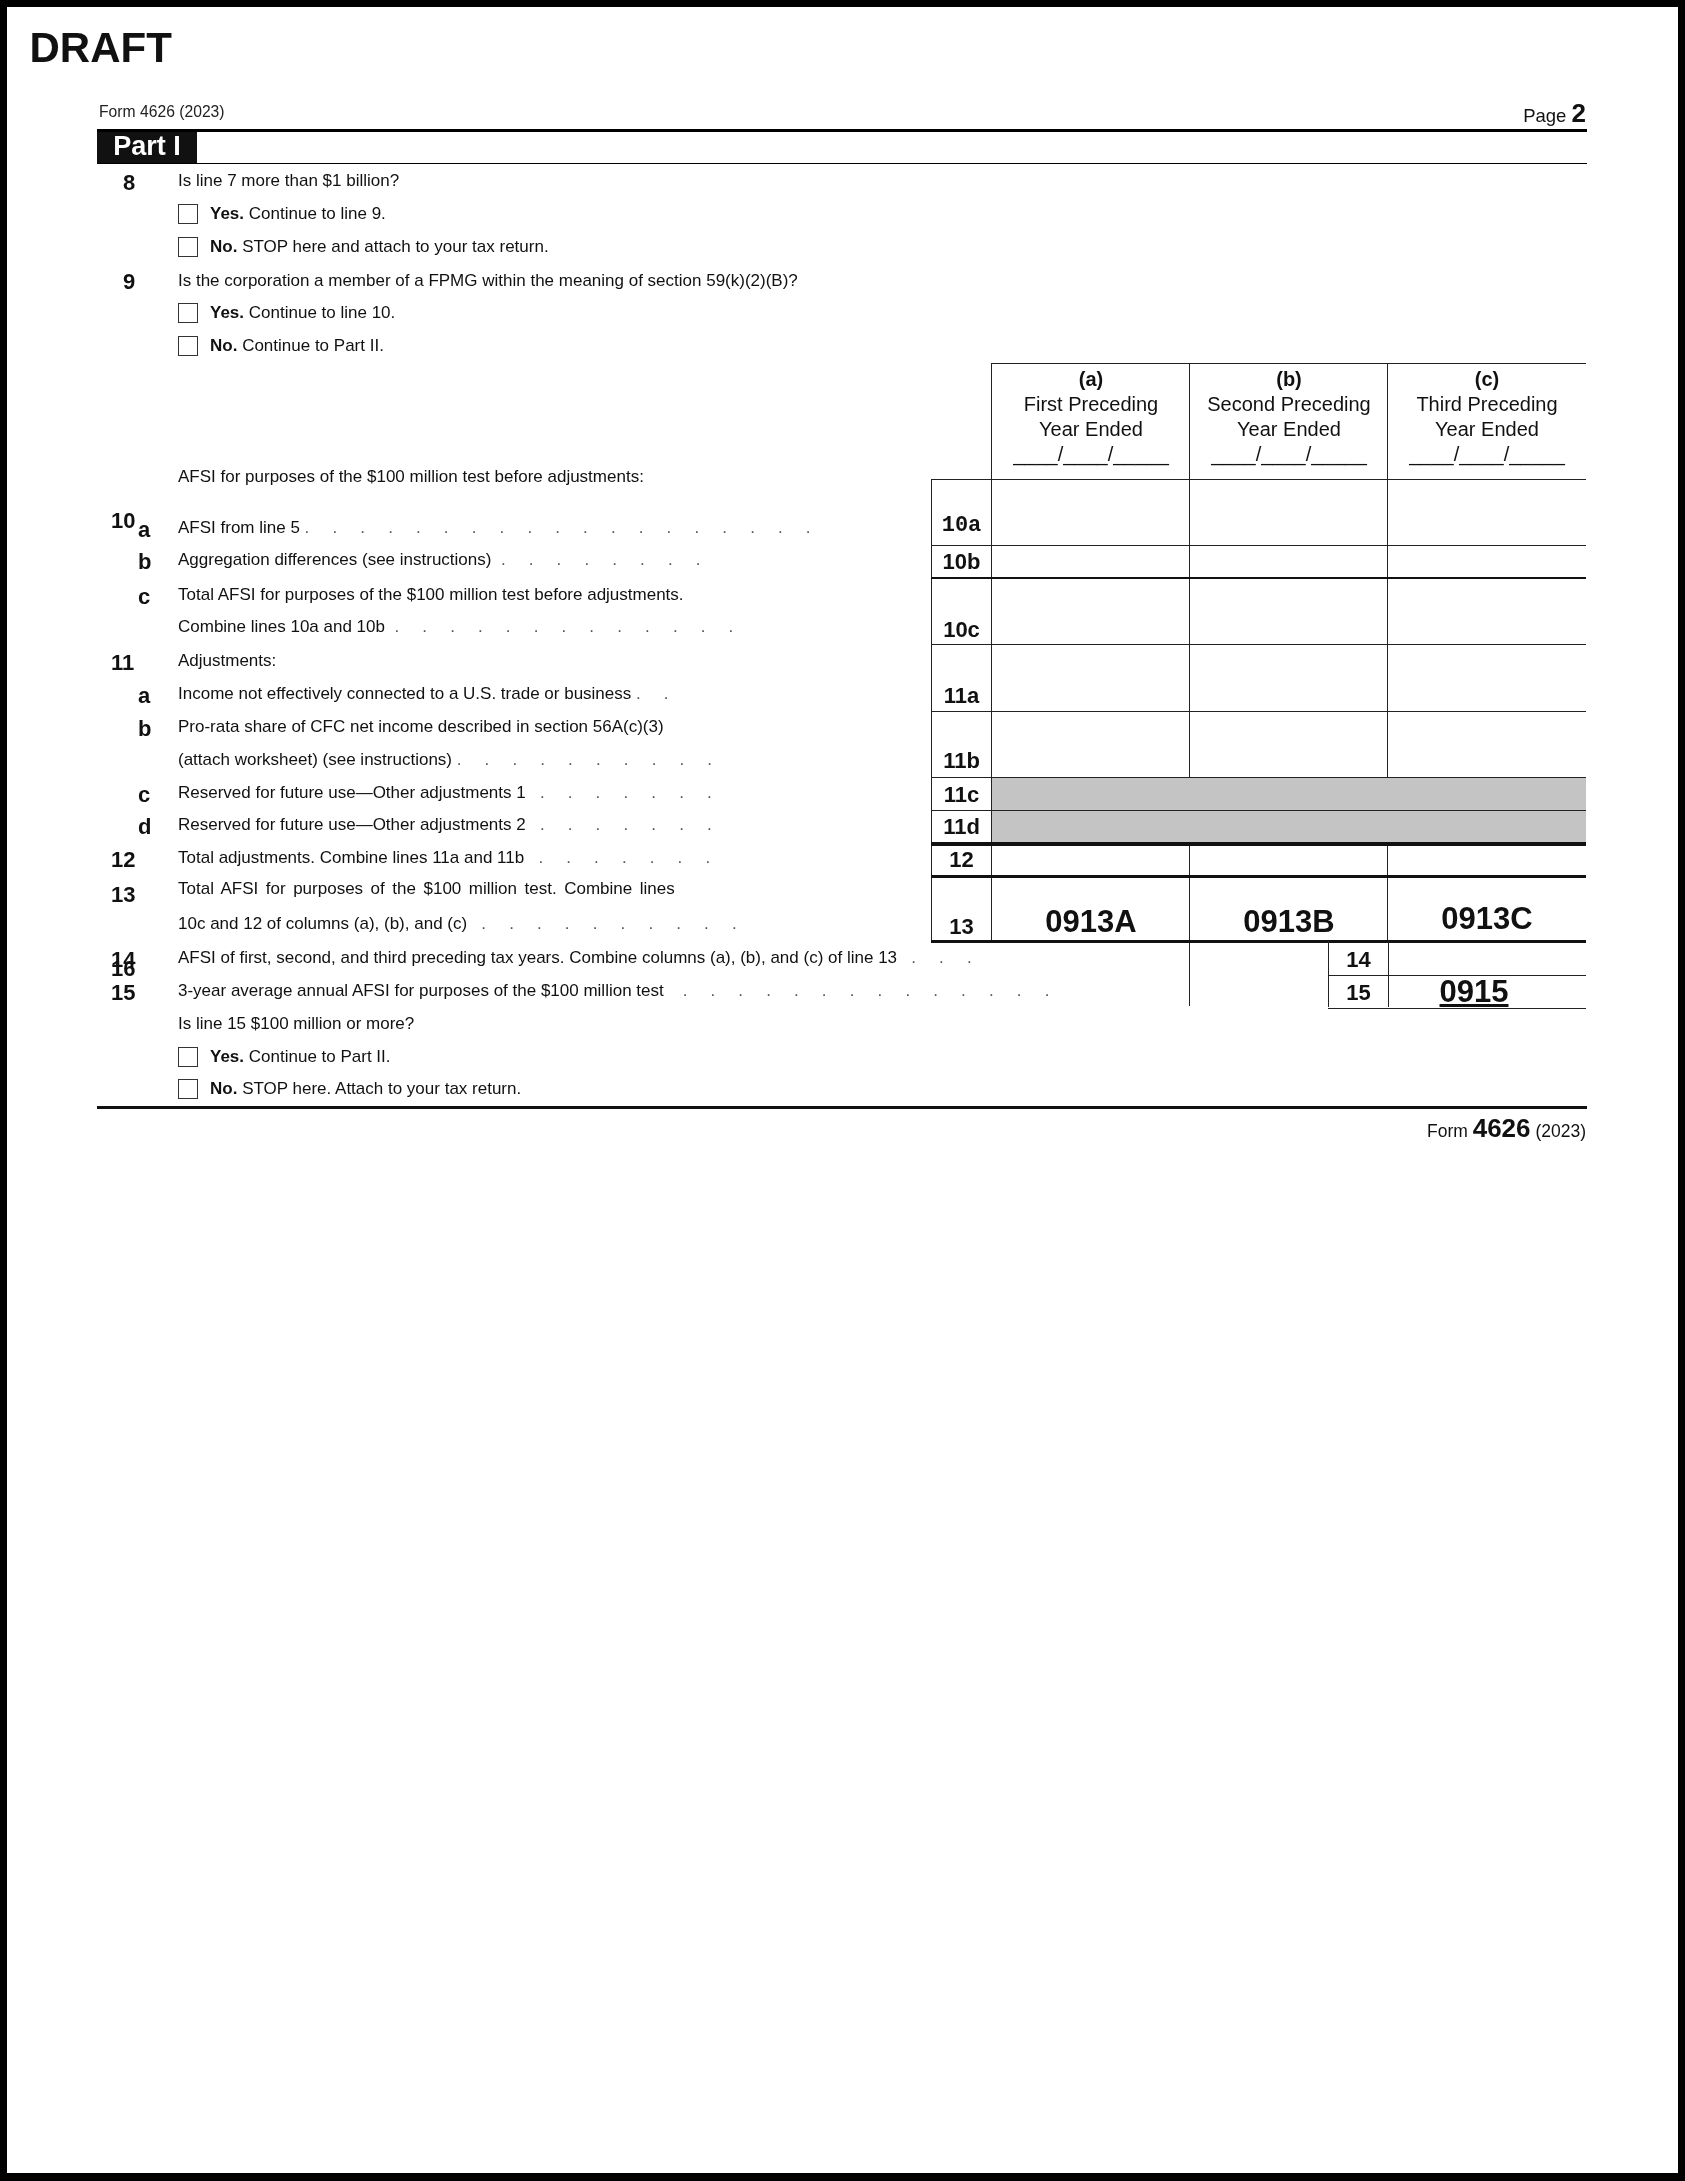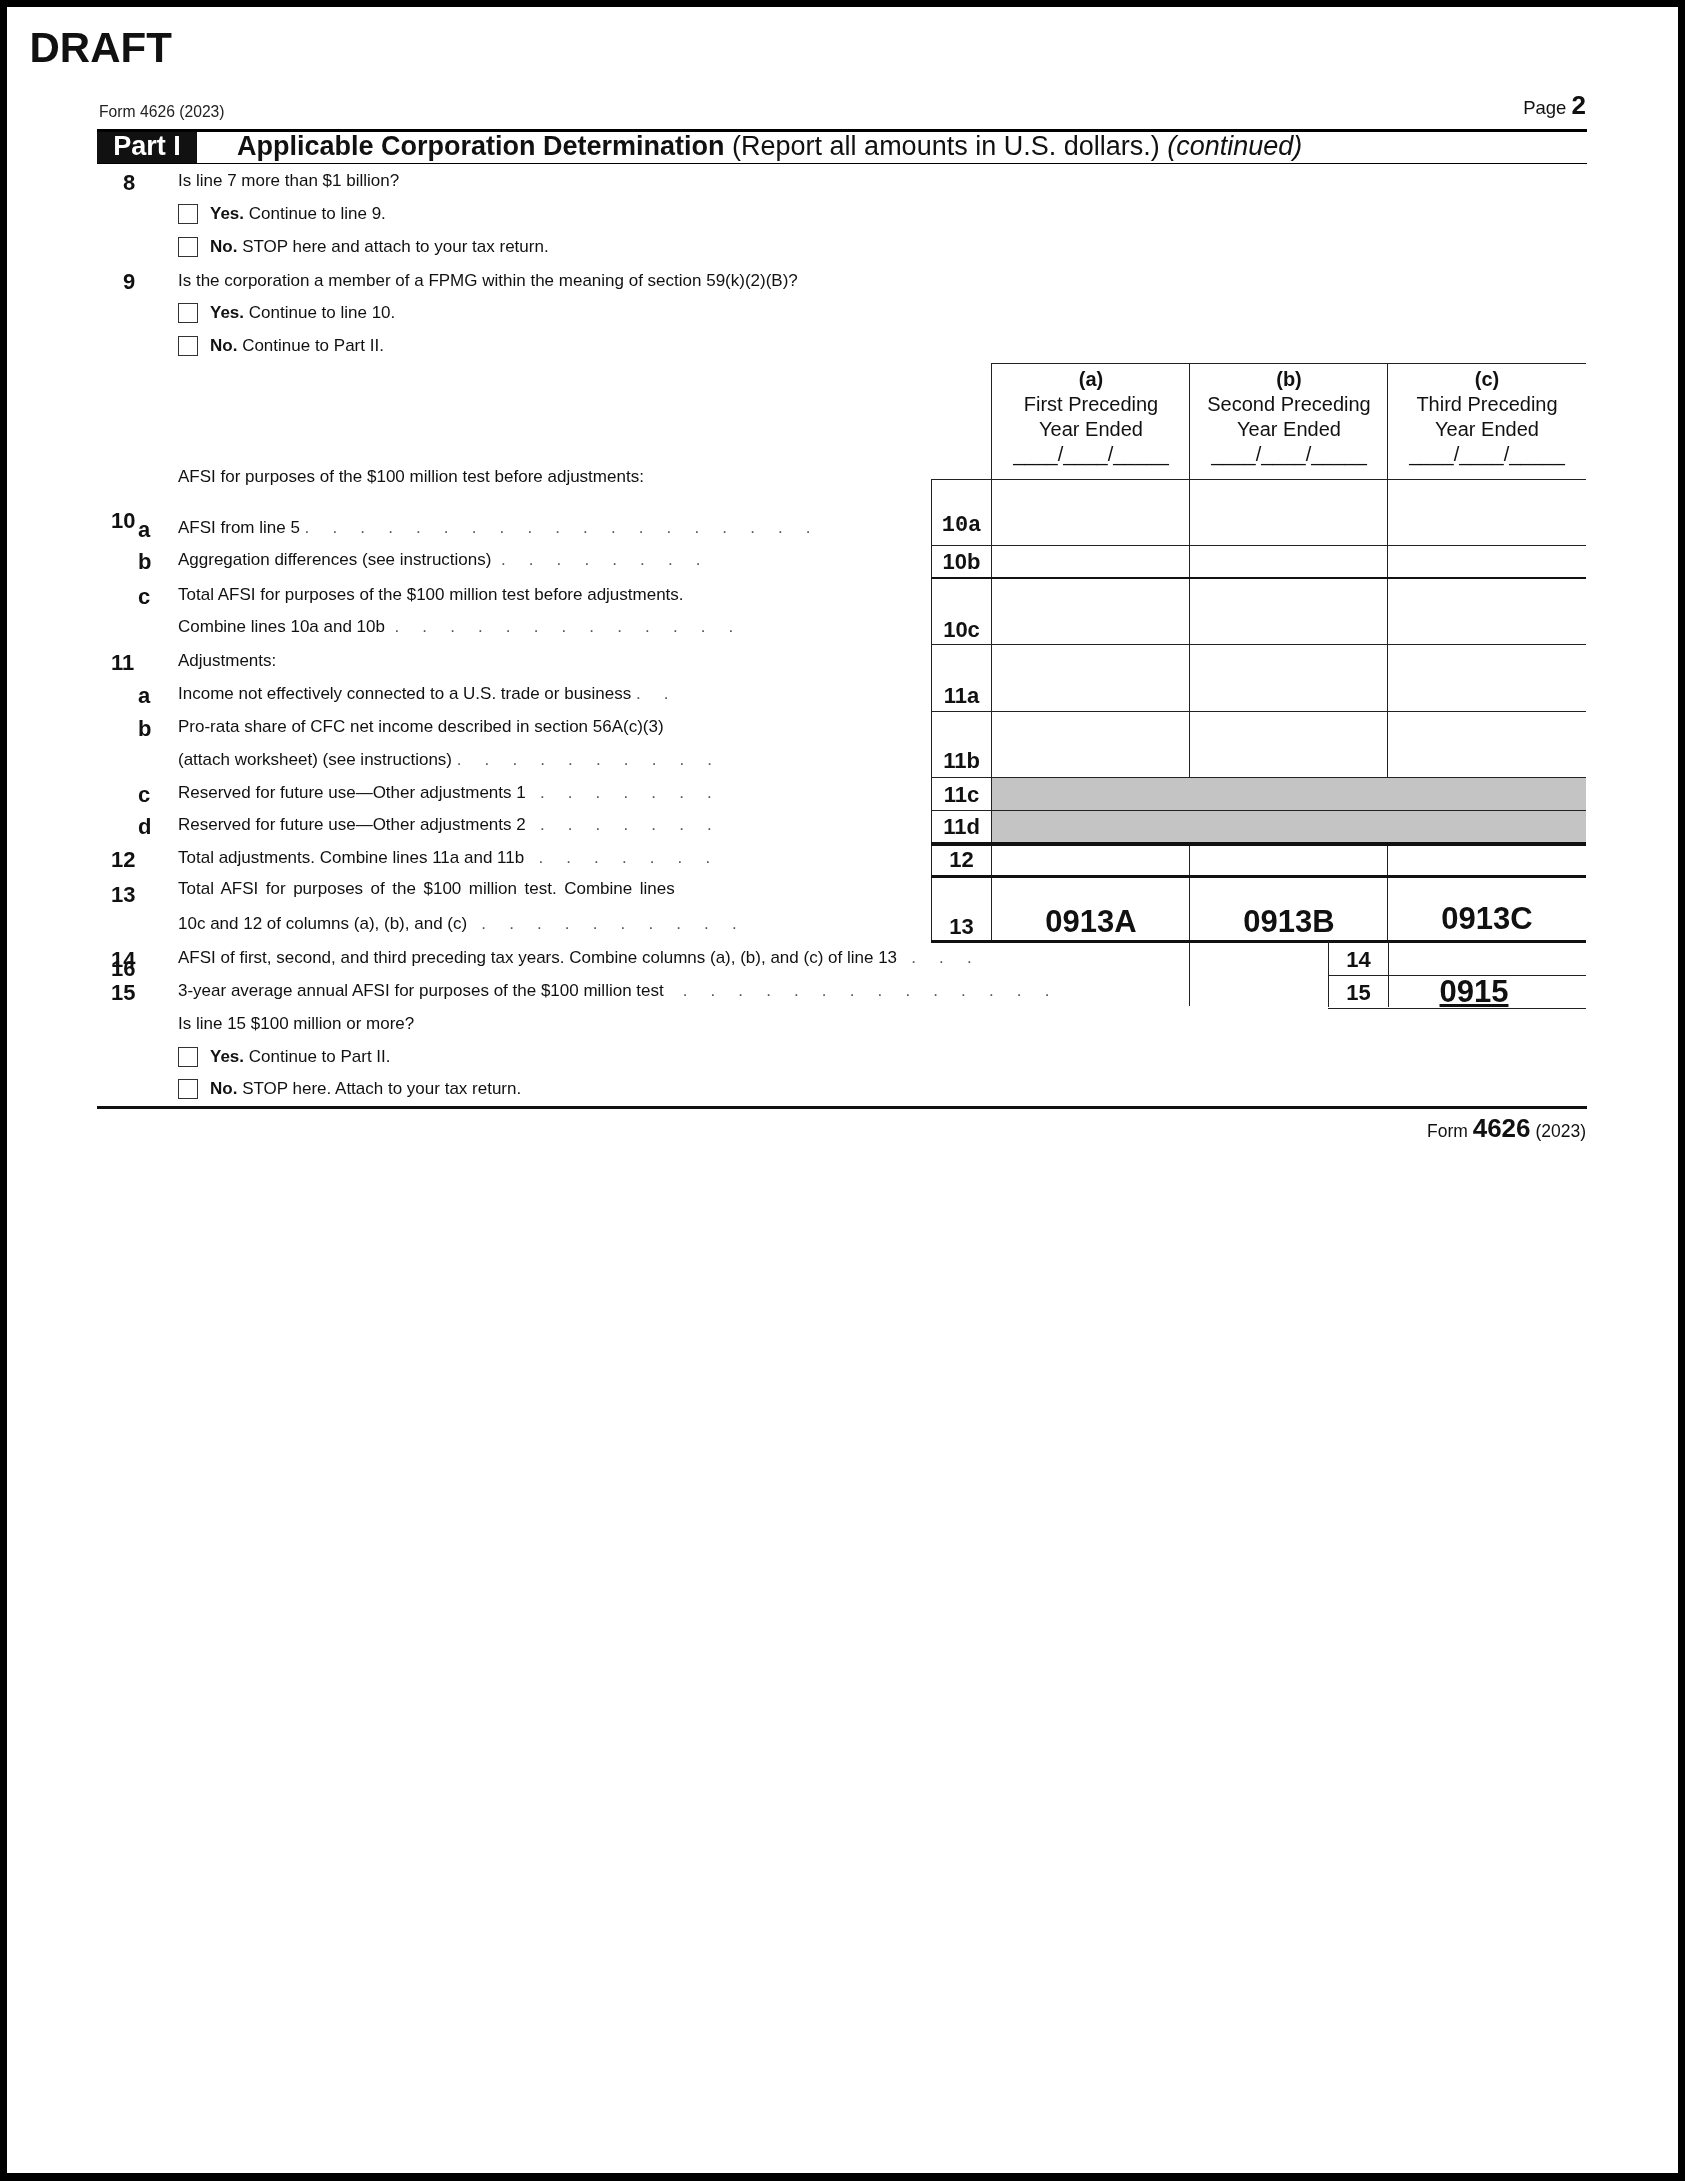--- a/index.html
+++ b/index.html
@@ -1,21 +1,21 @@
 <!DOCTYPE html>
 <html style="font-size:14.8px"><head>
 <meta charset="utf-8">
 <style>
   html,body{margin:0;padding:0;background:#fff;}
   body{width:1685px;height:2182px;position:relative;overflow:hidden;font-family:"Liberation Sans",sans-serif;color:#111;}
   .frame{position:absolute;left:0;top:0;width:1685px;height:2182px;box-sizing:border-box;border:7.4px solid #000;border-bottom-width:9.2px;}
   .abs{position:absolute;white-space:nowrap;}
   .draft{left:29.5px;top:24px;font-size:42px;font-weight:bold;letter-spacing:0px;}
   .formhdr{left:99px;top:103px;font-size:15.7px;color:#222;}
-  .pagehdr{right:99px;top:90px;font-size:18.5px;}
+  .pagehdr{right:99px;top:98px;font-size:18.5px;}
   .pagehdr b{font-size:26px;}
   .partbar{left:97px;top:129px;width:1490px;height:35px;border-top:3.7px solid #000;border-bottom:1.4px solid #000;box-sizing:border-box;}
   .partlbl{position:absolute;left:0;top:0;width:100px;height:100%;background:#111;color:#fff;font-weight:bold;font-size:27px;line-height:29.5px;text-align:center;}
   .parttitle{position:absolute;left:140px;top:0;font-size:27px;line-height:29.5px;}
   .parttitle b{font-weight:bold;}
   .parttitle i{font-style:italic;}
   .t{font-size:17px;line-height:26px;}
   .num{font-weight:bold;font-size:22px;}
   .cb{position:absolute;width:20px;height:20px;border:1.4px solid #333;box-sizing:border-box;background:#fff;cursor:pointer;}
   .dots{color:#555;letter-spacing:9.2px;}
@@ -34,21 +34,20 @@
 <body>
 
 <div class="frame"></div>
 
 <div class="abs draft">DRAFT</div>
 <div class="abs formhdr">Form 4626 (2023)</div>
 <div class="abs pagehdr"><span>Page</span> <b>2</b></div>
 
 <div class="abs partbar">
   <div class="partlbl">Part I</div>
-  <div class="parttitle"><b>Applicable Corporation Determination</b> <span>(Report all amounts in U.S. dollars.)</span> <i>(continued)</i></div>
 </div>
 
 <div class="abs num" style="left:123px;top:170px;">8</div>
 <div class="abs t" style="left:178px;top:168px;">Is line 7 more than $1 billion?</div>
 <div class="cb" style="left:178px;top:204px;"></div>
 <div class="abs t" style="left:210px;top:201px;"><b>Yes.</b> <span>Continue to line 9.</span></div>
 <div class="cb" style="left:178px;top:237px;"></div>
 <div class="abs t" style="left:210px;top:234px;"><b>No.</b> <span>STOP here and attach to your tax return.</span></div>
 
 <div class="abs num" style="left:123px;top:269px;">9</div>

